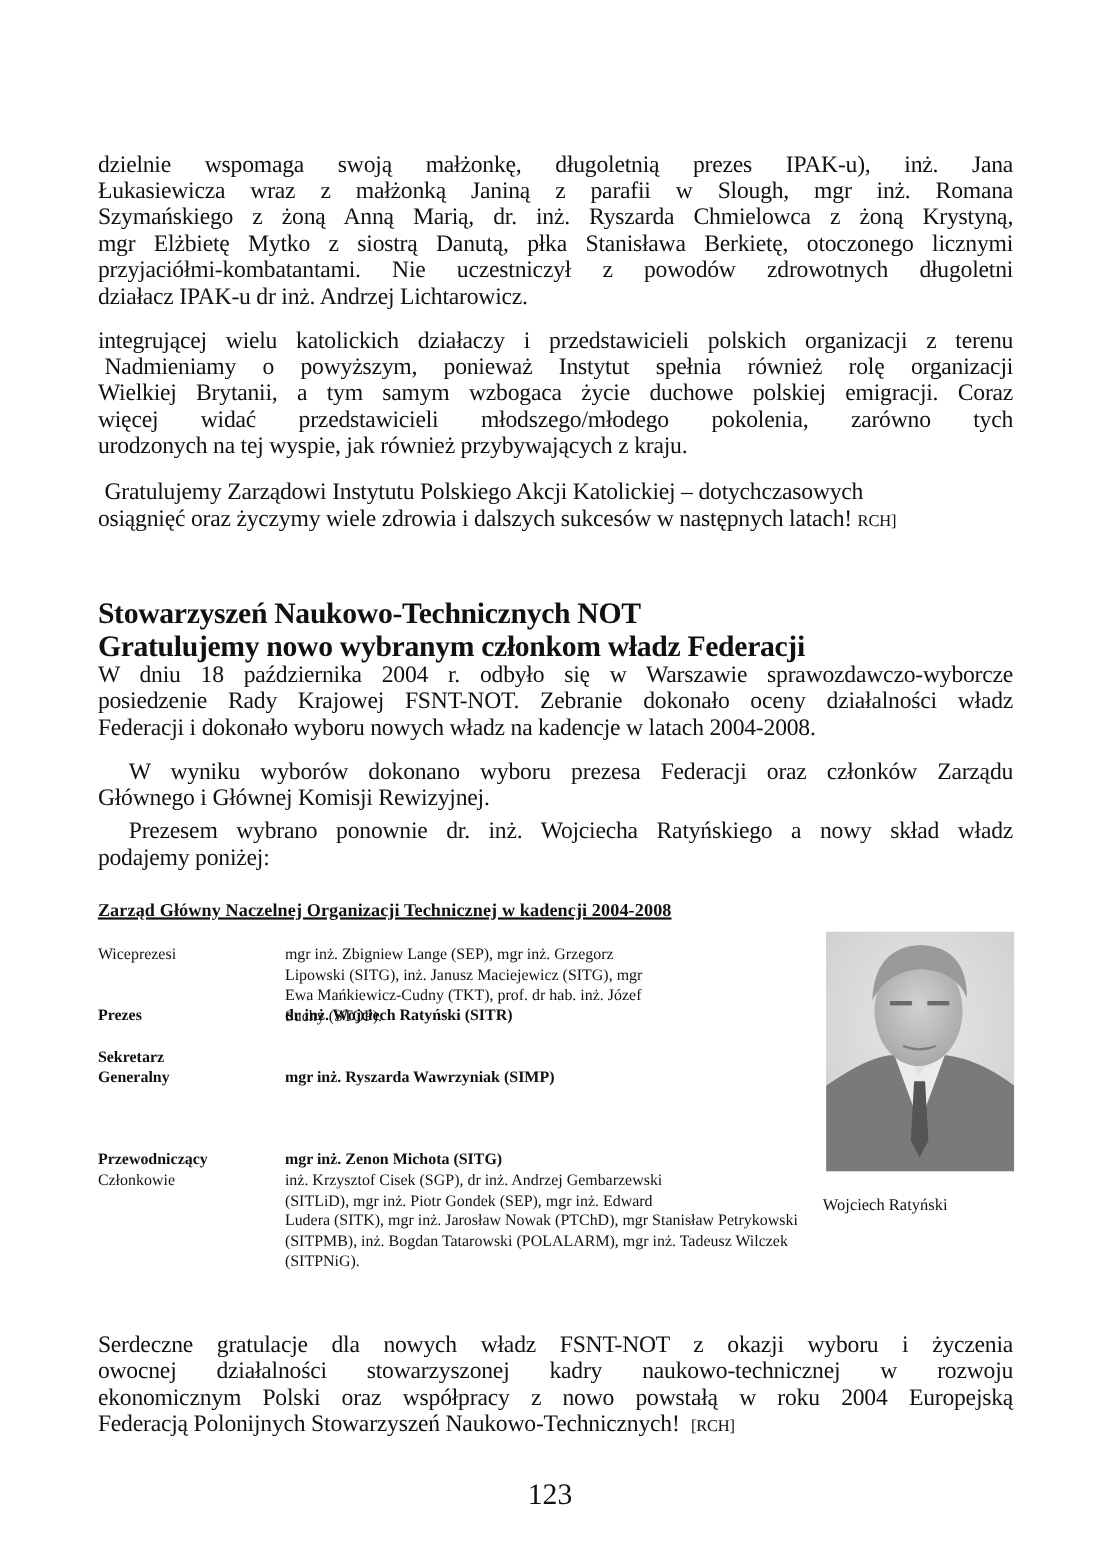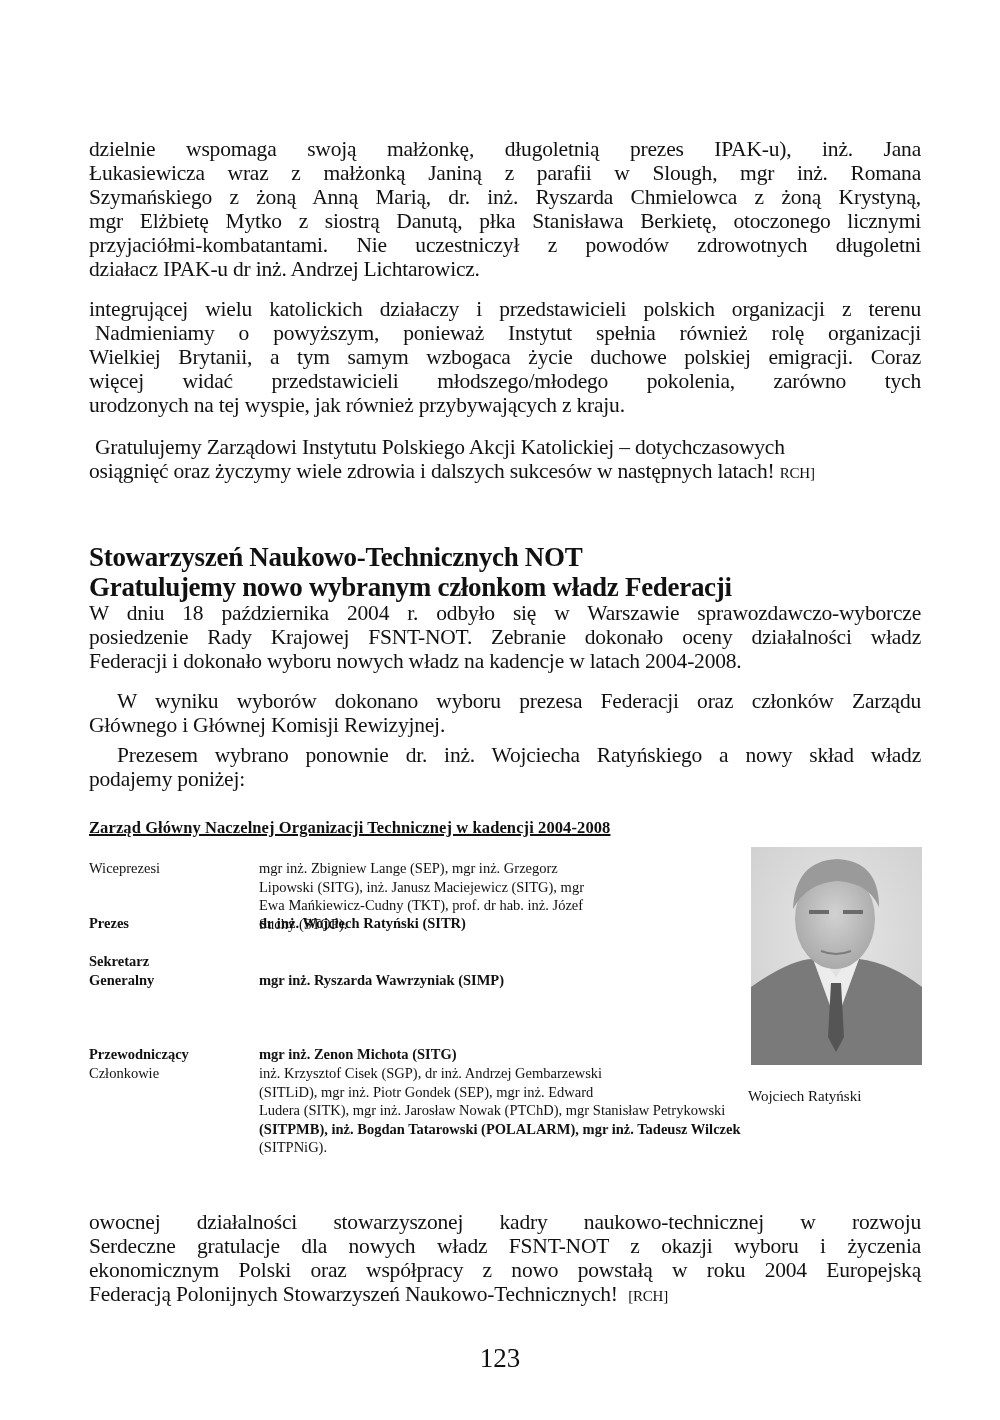--- a/index.html
+++ b/index.html
@@ -110,21 +110,21 @@
     <span class="lbl b">Przewodniczący</span>
     <span class="val b">mgr inż. Zenon Michota (SITG)</span>
   </div>
 
   <div class="row" style="top:1064px; width:830px; height:100px;">
     <span class="lbl">Członkowie</span>
     <span class="val">
       <span style="display:block;">inż. Krzysztof Cisek (SGP), dr inż. Andrzej Gembarzewski</span>
       <span style="display:block;">(SITLiD),  mgr inż. Piotr Gondek (SEP), mgr inż. Edward</span>
       <span style="display:block;">Ludera (SITK), mgr inż. Jarosław Nowak (PTChD), mgr Stanisław Petrykowski</span>
-      <span style="display:block;font-weight:bold;">(SITPMB), inż. Bogdan Tatarowski (POLALARM), mgr inż. Tadeusz Wilczek</span>
+      <span style="display:block;">(SITPMB), inż. Bogdan Tatarowski (POLALARM), mgr inż. Tadeusz Wilczek</span>
       <span style="display:block;">(SITPNiG).</span>
     </span>
   </div>
 
   <div class="photo">
     <svg width="171" height="218" viewBox="0 0 171 218">
       <defs>
         <radialGradient id="bg" cx="50%" cy="40%" r="70%">
           <stop offset="0%" stop-color="#e6e6e6"></stop>
           <stop offset="100%" stop-color="#cfcfcf"></stop>
@@ -141,20 +141,20 @@
       <ellipse cx="84" cy="72" rx="40" ry="50" fill="url(#face)"></ellipse>
       <path d="M42 62 Q44 14 86 12 Q128 14 128 60 Q118 36 86 34 Q56 36 42 62 Z" fill="#9a9a9a"></path>
       <rect x="58" y="63" width="20" height="4" fill="#6a6a6a"></rect>
       <rect x="92" y="63" width="20" height="4" fill="#6a6a6a"></rect>
       <path d="M70 104 Q85 110 100 104" stroke="#7d7d7d" stroke-width="2" fill="none"></path>
     </svg>
   </div>
   <div class="caption">Wojciech  Ratyński</div>
 
   <div class="para" style="top:1210px;">
+    <span class="ln">Serdeczne gratulacje dla nowych władz FSNT-NOT z okazji wyboru i życzenia</span>
     <span class="ln">owocnej działalności stowarzyszonej kadry naukowo-technicznej w rozwoju</span>
-    <span class="ln">Serdeczne gratulacje dla nowych władz FSNT-NOT z okazji wyboru i życzenia</span>
     <span class="ln">ekonomicznym Polski oraz współpracy z nowo powstałą w roku 2004 Europejską</span>
     <span class="ln last"><span>Federacją Polonijnych Stowarzyszeń Naukowo-Technicznych!</span>&nbsp; <span class="sc">[RCH]</span></span>
   </div>
 
   <div class="pagenum">123</div>
 </div>
 
 </body></html>

